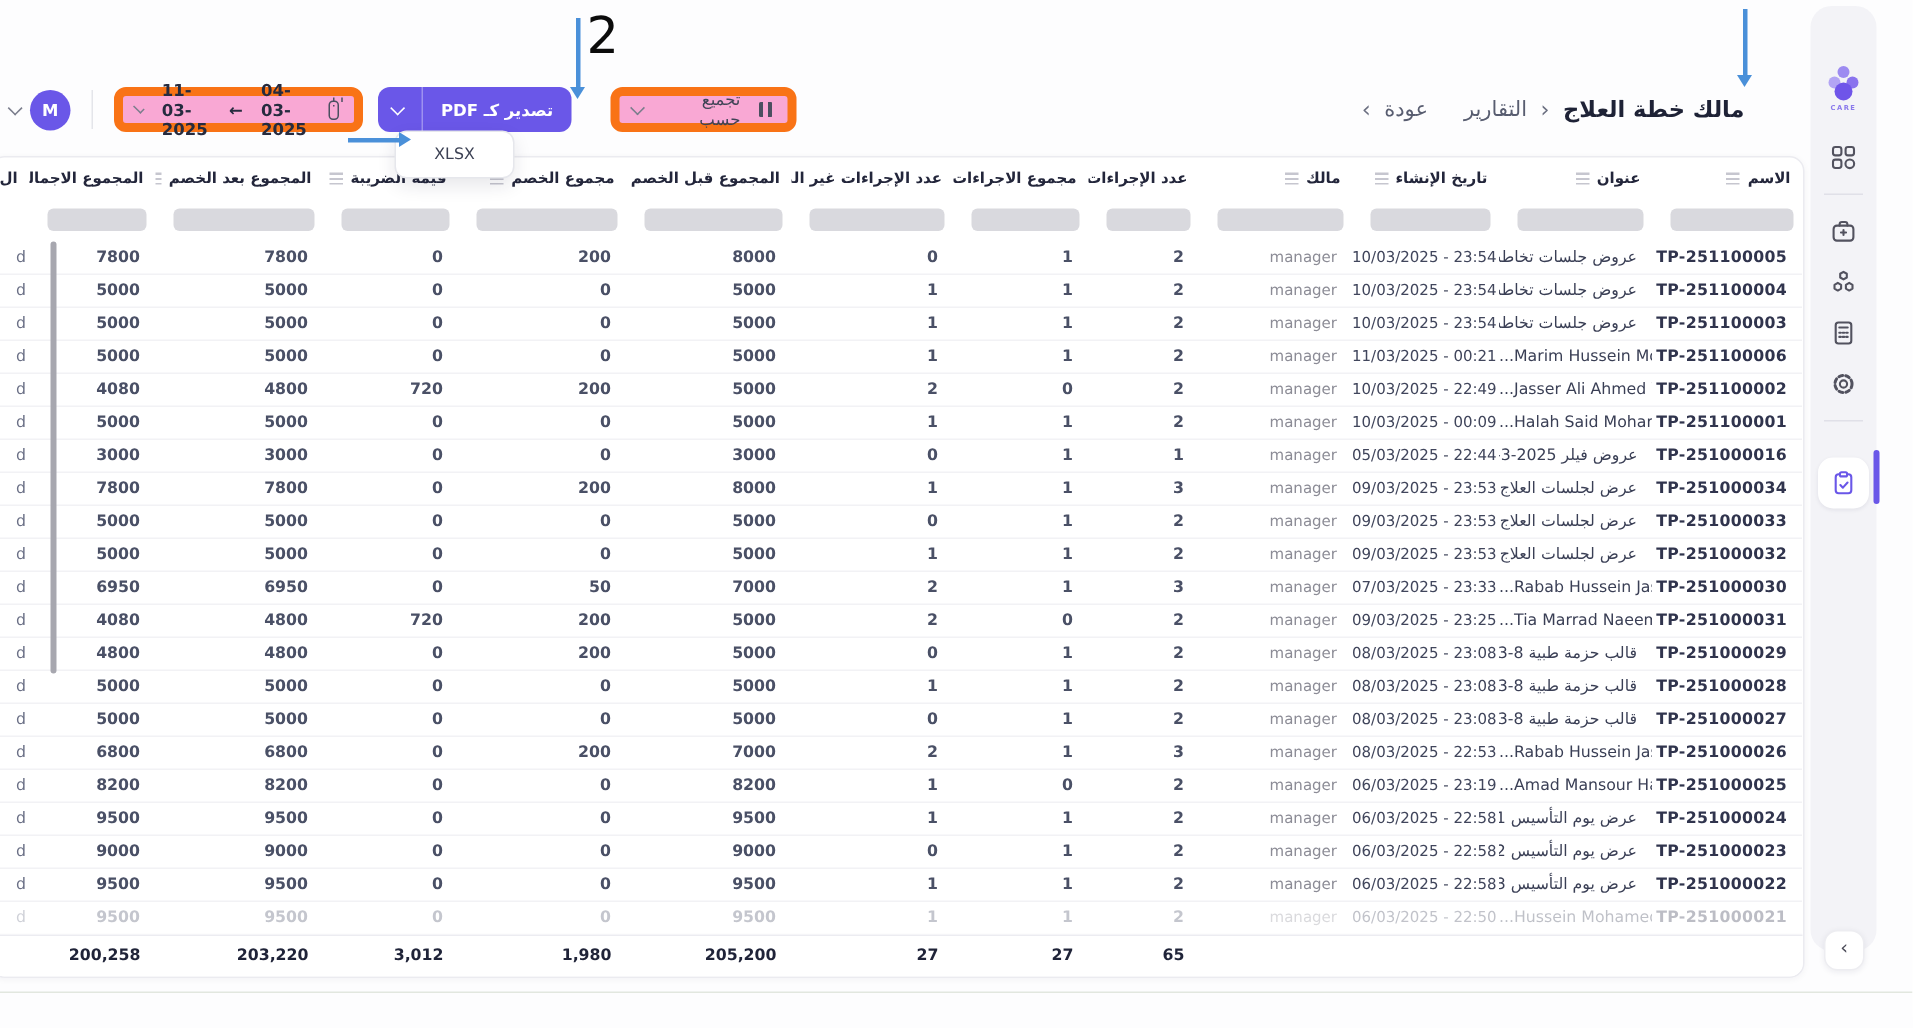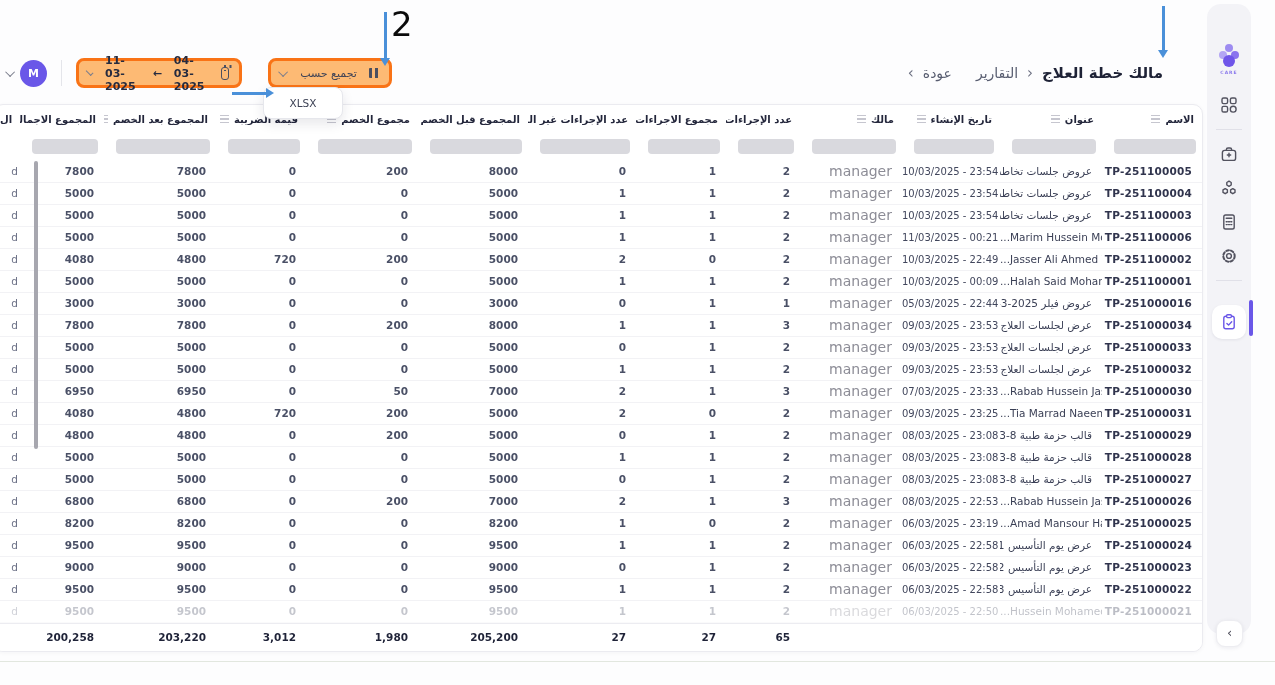--- a/index.html
+++ b/index.html
@@ -17,21 +17,21 @@
     font-size:14px; color:#585d70; direction:ltr; }
   .breadcrumb .bc-sep { font-size:15px; color:#6b6f81; }
   .breadcrumb .bc-title { font-weight:bold; color:#1e2236; font-size:15px; }
 
   
   .toolbar { top:58px; left:8px; display:flex; align-items:center; gap:10px; direction:ltr; }
   .avatar-wrap { display:flex; align-items:center; gap:5px; }
   .avatar { width:27px; height:27px; border-radius:50%; background:#6a57e8; color:#fff;
     font-size:11px; font-weight:bold; display:flex; align-items:center; justify-content:center; }
   .vdiv { width:1px; height:26px; background:#e4e5ea; margin:0 4px; }
-  .ctrl { height:30px; background:#fdba74; border:3px solid #f97316; border-radius:8px;
+  .ctrl { height:30px; background:#f9a8d4; border:6px solid #f97316; border-radius:8px;
     display:flex; align-items:center; gap:12px; padding:0 10px; }
   .datebox { width:166px; font-size:11px; font-weight:bold; color:#262b3f; justify-content:space-between; }
   .cal-icon { width:13px; height:13px; border:1.4px solid #4b4f60; border-radius:3px; position:relative; }
   .cal-icon:before { content:""; position:absolute; left:2px; right:2px; top:2.5px; height:1.3px; background:#4b4f60; }
   .cal-icon:after { content:""; position:absolute; top:-3px; left:2px; width:1.5px; height:3px;
     background:#4b4f60; box-shadow:5.5px 0 0 #4b4f60; }
   .export-btn { height:30px; background:#6a57e8; border-radius:8px; display:flex; align-items:center;
     color:#fff; overflow:hidden; cursor:pointer; }
   .export-btn .seg-chev { width:30px; height:100%; display:flex; align-items:center; justify-content:center;
     border-right:1px solid rgba(255,255,255,.35); }
@@ -59,21 +59,21 @@
   #flt { height:28px; }
   .fbox { height:15px; background:#d9d9de; border-radius:4px; margin:6px 6px 0 12px; }
   #tbody { height:462px; overflow:hidden; }
   #tbody .trow { height:22px; border-bottom:1px solid #f2f2f5; }
   #tbody .trow.faded { opacity:.32; }
   .td { font-size:10.5px; line-height:21px; text-align:right; padding-right:10px;
     color:#4a5066; font-weight:600; white-space:nowrap; overflow:hidden; }
   .td.name { color:#30344d; letter-spacing:.2px; }
   .td.title { color:#3a3f55; font-weight:normal; }
   .td.created { color:#41465c; font-weight:normal; font-size:10px; }
-  .td.owner { color:#8c8c96; font-weight:normal; font-size:14px; }
+  .td.owner { color:#8c8c96; font-weight:normal; font-size:10px; }
   .td.clipped { padding:0 2px 0 0; color:#6b7086; font-weight:normal; }
   #tot { height:28px; border-top:1px solid #ececf1; background:#fff; }
   #tot .td { font-weight:bold; color:#1f2338; line-height:27px; }
   .scrollbar-v { left:40px; top:56px; width:4px; height:288px; background:#a7a7af; border-radius:3px; }
 
   
   .sidebar { top:4px; right:24px; width:44px; height:630px; background:#f3f3f7; border-radius:14px;
     display:flex; flex-direction:column; align-items:center; padding-top:40px; gap:14px; }
   .logo { display:flex; flex-direction:column; align-items:center; margin-bottom:6px; }
   .logo .blobs { position:relative; width:26px; height:24px; }
@@ -124,20 +124,26 @@
     <div class="avatar">M</div>
   </div>
   <div class="vdiv"></div>
   <div class="ctrl datebox">
     <span class="chev"></span>
     <span>11-03-2025</span>
     <span>←</span>
     <span>04-03-2025</span>
     <span class="cal-icon"></span>
   </div>
+  <div class="export-btn">
+    <span class="seg-chev">
+        <span class="chev white"></span>
+      </span>
+    <span class="seg-label">تصدير كـ PDF</span>
+  </div>
   <div style="width:6px"></div>
   <div class="ctrl groupbox">
     <span class="chev"></span>
     <span dir="rtl">تجميع حسب</span>
     <span class="grp-icon"></span>
   </div>
 </div>
 
 <div class="abs dropdown">
   <div class="item">XLSX</div>

